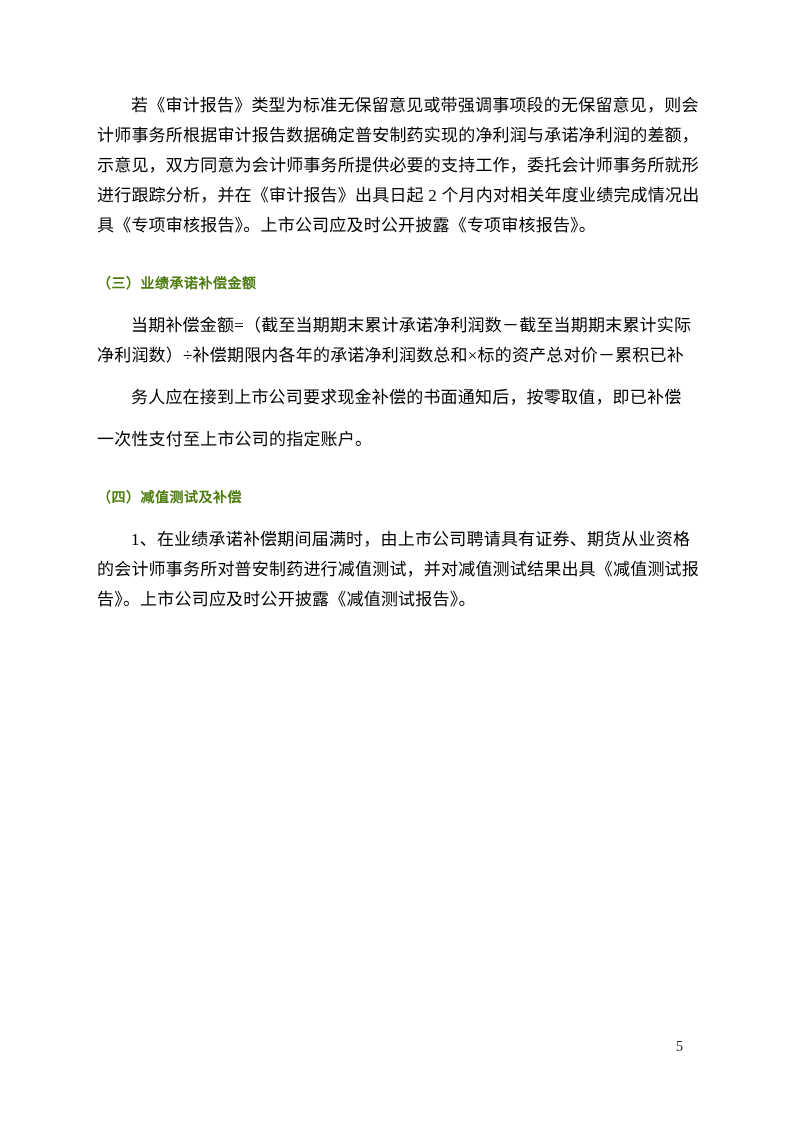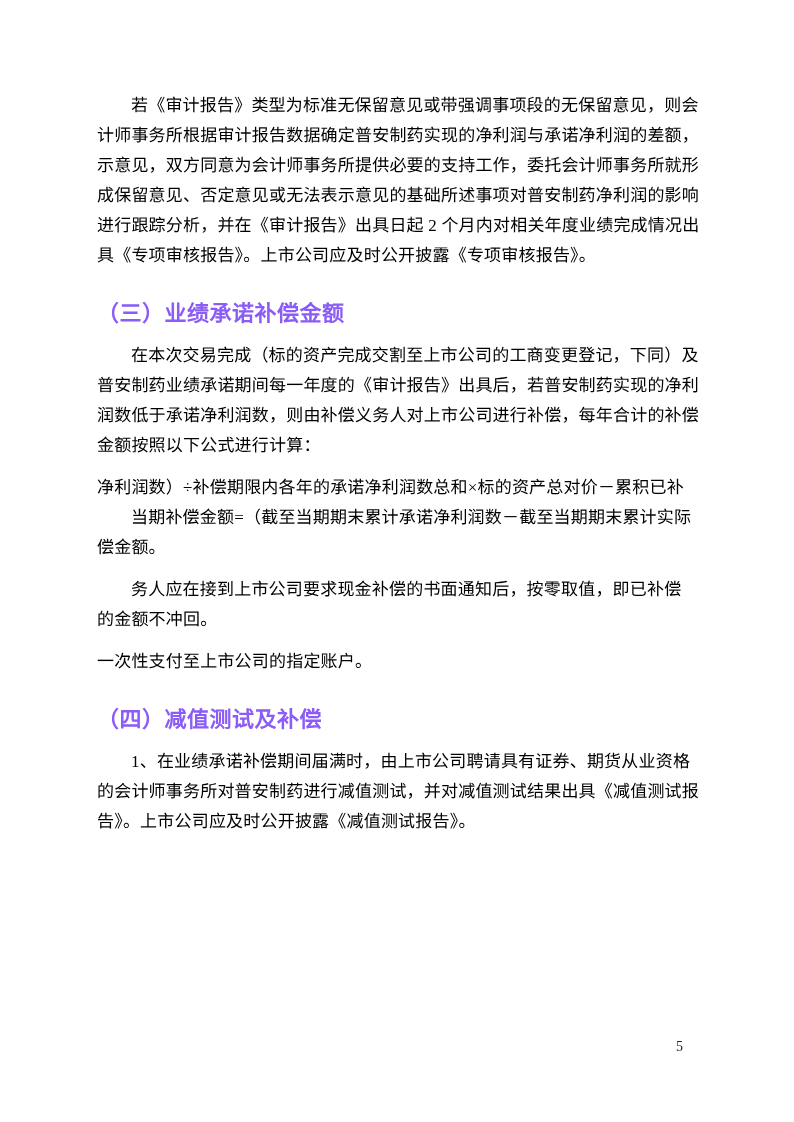--- a/index.html
+++ b/index.html
@@ -27,24 +27,24 @@
   .para:first-child { margin-top: 0; }
   .line {
     white-space: nowrap;
     letter-spacing: 0.2px;
   }
   .line.indent { text-indent: 2em; }
   .hd {
     margin: 26px 0 0 0;
     font-family: Liberation Serif, serif;
     font-weight: 700;
-    font-size: 22px;
+    font-size: 14px;
     line-height: 34px;
     letter-spacing: 0.5px;
-    color: #8b5cf6;
+    color: #4d7c0f;
   }
   .hd + .para { margin-top: 10px; }
   .page-number {
     position: absolute;
     top: 1037px;
     right: 111px;
     font-size: 14px;
     line-height: 20px;
     color: #1a1a1a;
     text-align: right;
@@ -53,43 +53,34 @@
 </head>
 <body>
 
 <div class="page">
   <div class="content">
 
     <div class="para">
       <div class="line indent">若《审计报告》类型为标准无保留意见或带强调事项段的无保留意见，则会</div>
       <div class="line">计师事务所根据审计报告数据确定普安制药实现的净利润与承诺净利润的差额，</div>
       <div class="line">示意见，双方同意为会计师事务所提供必要的支持工作，委托会计师事务所就形</div>
-      <div class="line">成保留意见、否定意见或无法表示意见的基础所述事项对普安制药净利润的影响</div>
       <div class="line">进行跟踪分析，并在《审计报告》出具日起 2 个月内对相关年度业绩完成情况出</div>
       <div class="line">具《专项审核报告》。上市公司应及时公开披露《专项审核报告》。</div>
     </div>
 
     <h2 class="hd">（三）业绩承诺补偿金额</h2>
 
-    <div class="para">
-      <div class="line indent">在本次交易完成（标的资产完成交割至上市公司的工商变更登记，下同）及</div>
-      <div class="line">普安制药业绩承诺期间每一年度的《审计报告》出具后，若普安制药实现的净利</div>
-      <div class="line">润数低于承诺净利润数，则由补偿义务人对上市公司进行补偿，每年合计的补偿</div>
-      <div class="line">金额按照以下公式进行计算：</div>
-    </div>
 
     <div class="para">
+      <div class="line indent">当期补偿金额=（截至当期期末累计承诺净利润数－截至当期期末累计实际</div>
       <div class="line">净利润数）÷补偿期限内各年的承诺净利润数总和×标的资产总对价－累积已补</div>
-      <div class="line indent">当期补偿金额=（截至当期期末累计承诺净利润数－截至当期期末累计实际</div>
-      <div class="line">偿金额。</div>
     </div>
 
     <div class="para">
       <div class="line indent">务人应在接到上市公司要求现金补偿的书面通知后，按零取值，即已补偿</div>
-      <div class="line">的金额不冲回。</div>
     </div>
 
     <div class="para">
       <div class="line">一次性支付至上市公司的指定账户。</div>
     </div>
 
     <h2 class="hd">（四）减值测试及补偿</h2>
 
     <div class="para">
       <div class="line indent">1、在业绩承诺补偿期间届满时，由上市公司聘请具有证券、期货从业资格</div>

